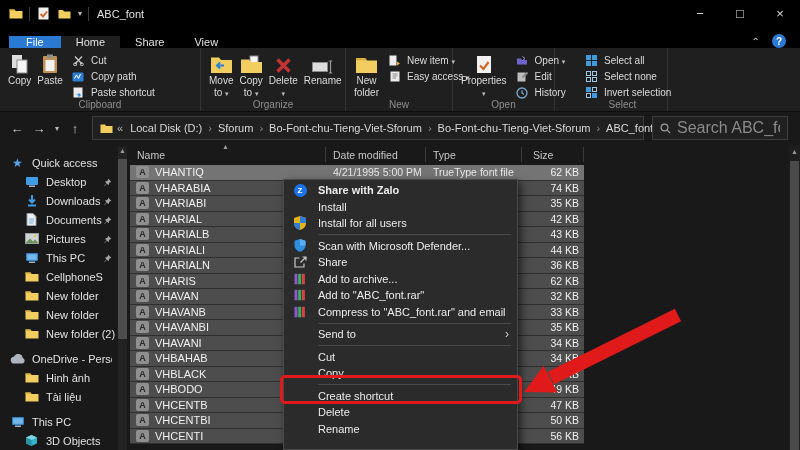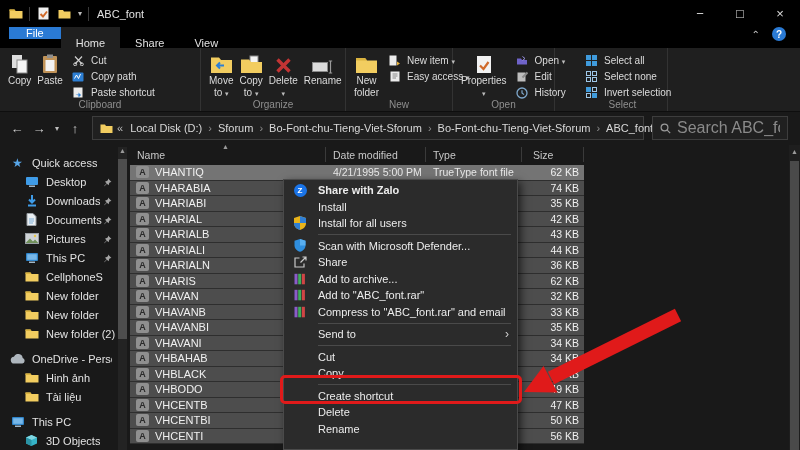--- a/index.html
+++ b/index.html
@@ -13,22 +13,22 @@
   .qat { display:flex; align-items:center; gap:6px; padding-left:8px; }
   .qat-sep { width:1px; height:14px; background:#3a3a3a; }
   .win-title { font-size:11px; color:#e0e0e0; margin-left:8px; }
   .caption { margin-left:auto; display:flex; height:27px; }
   .cap-btn { width:40px; height:27px; display:flex; align-items:center; justify-content:center;
     font-size:13px; color:#dcdcdc; }
   .chev { font-size:8px; color:#bbb; }
 
   
   .tabrow { position:absolute; left:0; top:27px; right:0; height:21px; background:#000;
-    display:flex; align-items:flex-start; }
-  .tab { padding:10px 15px; font-size:11px; color:#e2e2e2; display:flex; align-items:center; }
+    display:flex; align-items:flex-end; }
+  .tab { padding:0 15px; font-size:11px; color:#e2e2e2; display:flex; align-items:center; }
   .tab-file { background:#2a7ad4; color:#fff; margin-left:9px; padding:0 17px; }
   .tab.active { background:#1f1f1f; }
   .tab-tools { margin-left:auto; display:flex; align-items:center; gap:12px; padding-right:14px; }
   .ribbon-collapse { color:#cfcfcf; font-size:10px; }
   .help-badge { width:14px; height:14px; border-radius:50%; background:#2a7ad4; color:#fff;
     font-size:10px; font-weight:bold; display:flex; align-items:center; justify-content:center; }
 
   
   .ribbon { position:absolute; left:0; top:48px; right:0; height:64px; background:#1f1f1f;
     border-bottom:1px solid #0e0e0e; }

